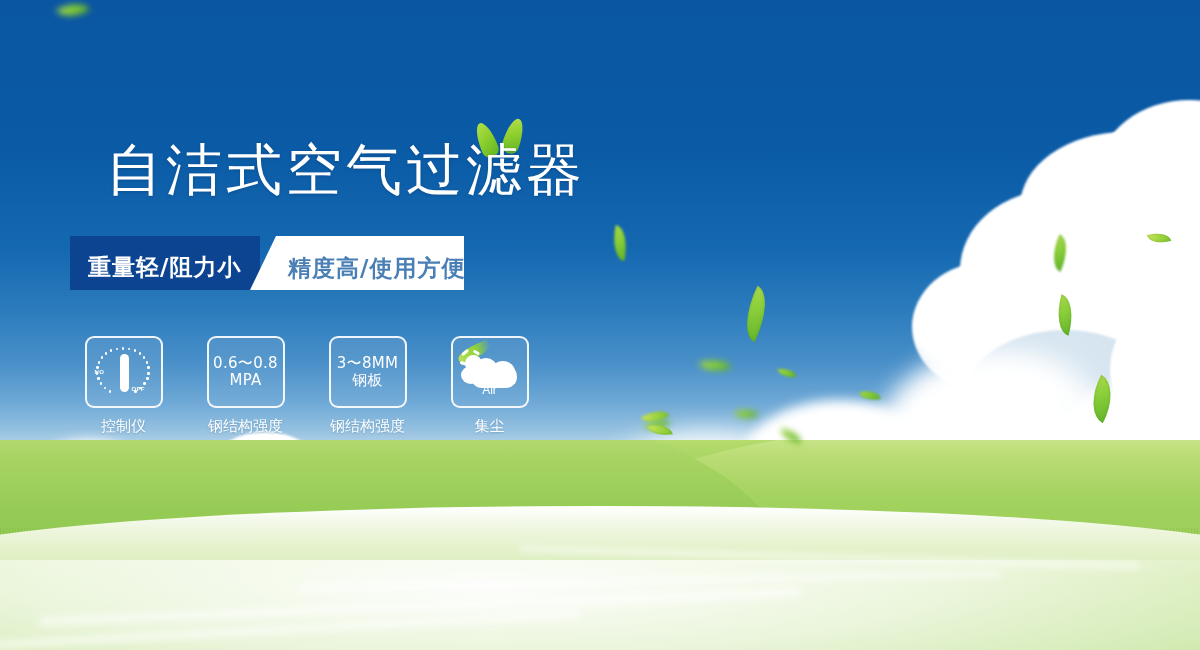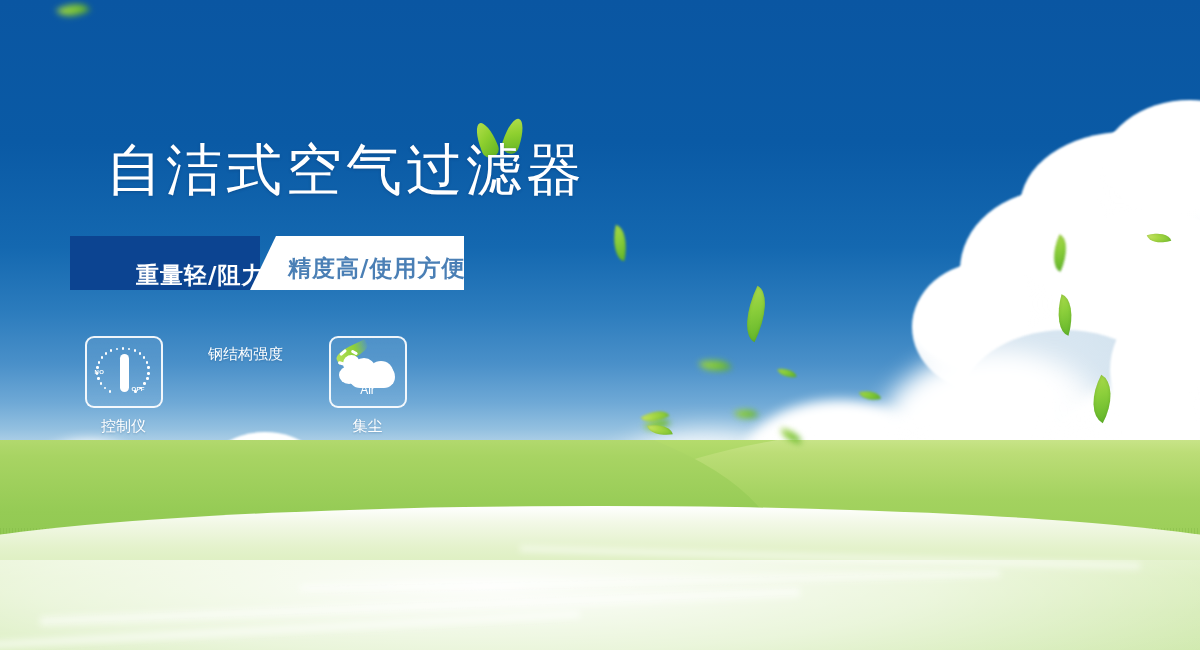--- a/index.html
+++ b/index.html
@@ -125,25 +125,24 @@
   .subbar-blue{
     position:absolute;left:0;top:0;height:54px;width:190px;
     background:#0c4491;
   }
   .subbar-white{
     position:absolute;left:180px;top:0;height:54px;width:214px;
     background:#ffffff;
     clip-path:polygon(26px 0, 214px 0, 214px 54px, 0px 54px);
   }
   .subbar-t1{
-    position:absolute;left:18px;top:12px;height:54px;display:flex;align-items:center;
+    position:absolute;left:18px;top:4px;height:54px;display:flex;align-items:center;
     font-size:23px;letter-spacing:1px;color:#ffffff;
     font-family:"DejaVu Sans","Liberation Sans",sans-serif;font-weight:700;
     white-space:nowrap;
-    margin-left:48px;
   }
   .subbar-t2{
     position:absolute;left:218px;top:0;height:64px;display:flex;align-items:center;
     font-size:23px;letter-spacing:1px;color:#4a7fb5;
     font-family:"DejaVu Sans","Liberation Sans",sans-serif;font-weight:700;
     white-space:nowrap;
   }
 
   
   .features{
@@ -324,24 +323,35 @@
           <div class="dot" style="left:15.4px;top:44px;"></div>
           <div class="dot" style="left:40.8px;top:44px;"></div>
           <div class="lbl no">NO</div>
           <div class="lbl off">OFF</div>
         </div>
       </div>
       <div class="flabel">控制仪</div>
     </div>
 
     <div class="feature">
+      <div class="fbox">
+        <div class="ftext">0.6〜0.8</div>
+        <div class="ftext">MPA</div>
+      </div>
       <div class="flabel">钢结构强度</div>
     </div>
 
 
+    <div class="feature">
+      <div class="fbox">
+        <div class="ftext">3〜8MM</div>
+        <div class="ftext">钢板</div>
+      </div>
+      <div class="flabel">钢结构强度</div>
+    </div>
 
     <div class="feature">
       <div class="fbox">
         <div class="aircloud">
           <div class="ac-streak"></div>
           <div class="ac-sun"></div>
           <div class="ac-ray" style="left:2px;top:1px;width:8px;height:2.6px;transform:rotate(-40deg);"></div>
           <div class="ac-ray" style="left:1px;top:12px;width:8px;height:2.6px;transform:rotate(18deg);"></div>
           <div class="ac-ray" style="left:14px;top:1px;width:7px;height:2.6px;transform:rotate(30deg);"></div>
           <div class="ac-bump" style="left:2px;top:16px;width:20px;height:18px;"></div>

